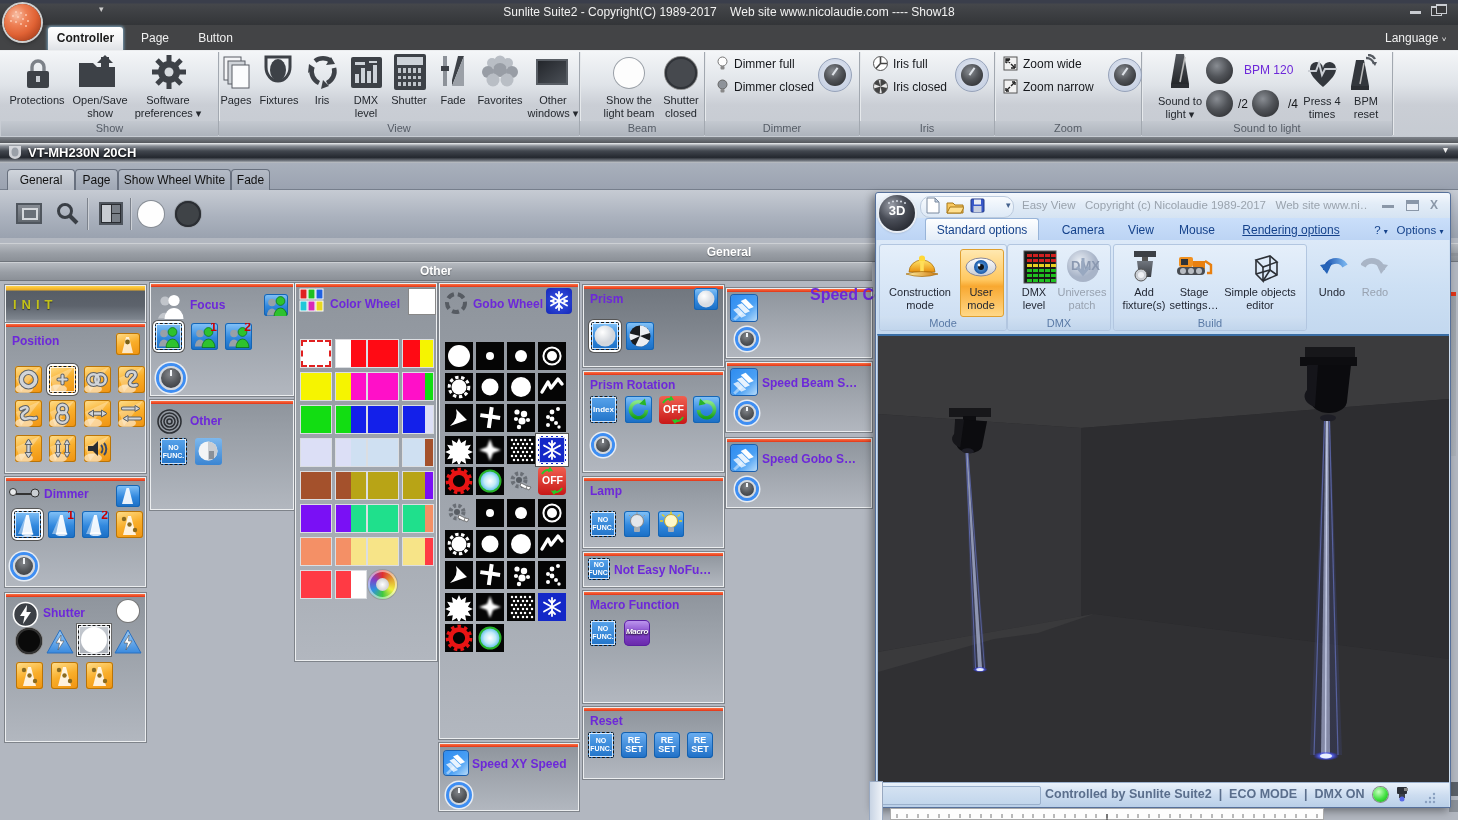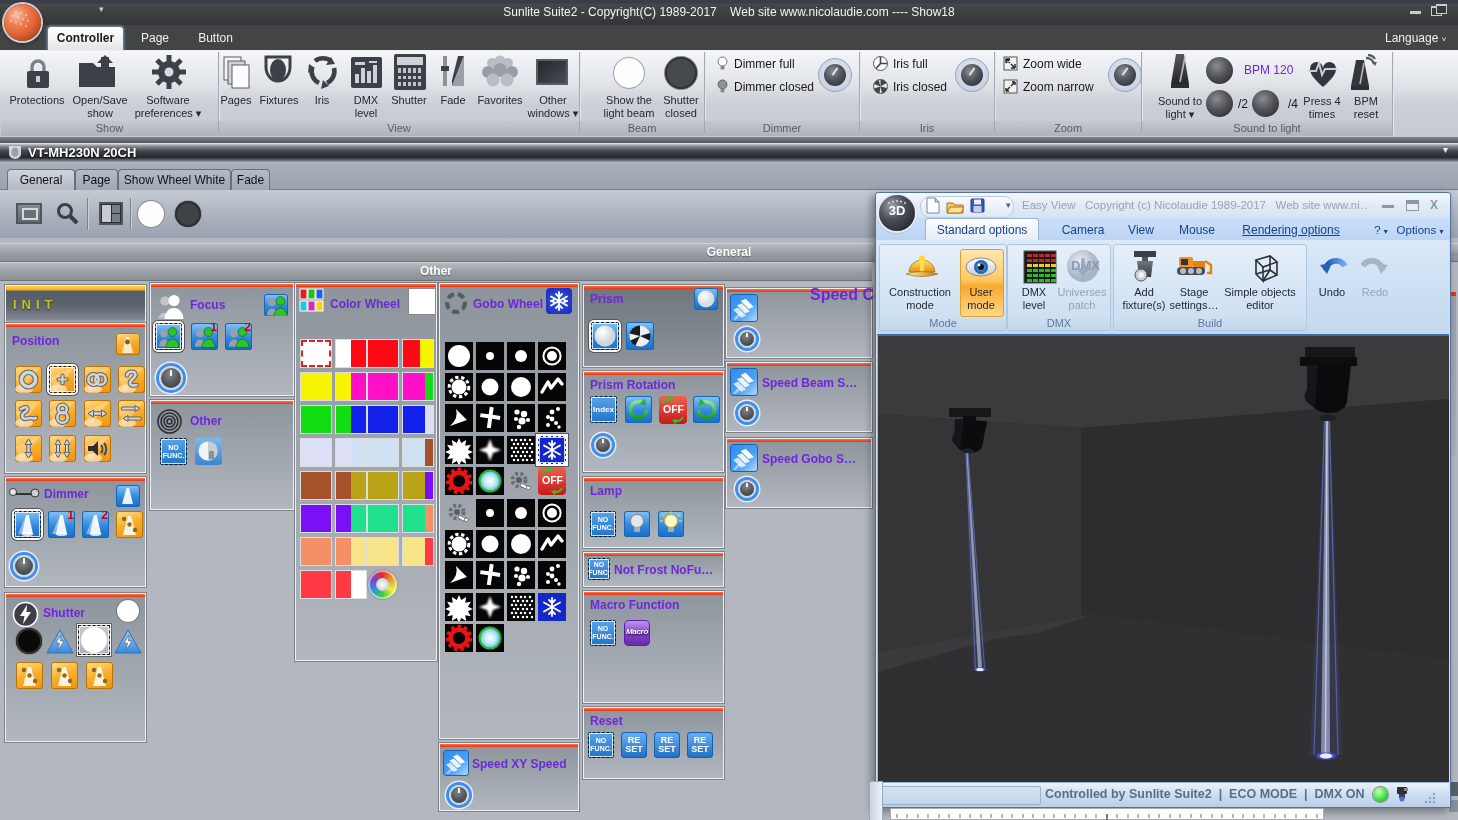--- a/index.html
+++ b/index.html
@@ -1101,21 +1101,21 @@
           <line x1="22" y1="3.5" x2="19.5" y2="5.5"></line>
           <line x1="2" y1="10" x2="5" y2="10"></line>
           <line x1="24" y1="10" x2="21" y2="10"></line>
         </g>
       </svg></div>
   </div>
 <div class="panel" style="left:583px;top:552px;width:139px;height:33px;">
     <div class="red"></div>
   </div>
 <div class="abs ic nofunc" style="left:588px;top:558px;width:22px;height:22px;">NO<br>FUNC.<div class="dash" style="border-color:#111;"></div></div>
-<div class="abs ptitle" style="left:614px;top:563px;font-size:12px;">Not Frost NoFu…</div>
+<div class="abs ptitle" style="left:614px;top:563px;font-size:12px;">Not Easy NoFu…</div>
 <div class="panel" style="left:583px;top:591px;width:139px;height:110px;">
     <div class="red"></div>
   </div>
 <div class="abs ptitle" style="left:590px;top:598px;font-size:12px;">Macro Function</div>
 <div class="abs ic nofunc" style="left:590px;top:620px;width:26px;height:26px;">NO<br>FUNC.<div class="dash" style="border-color:#111;"></div></div>
 <div class="abs" style="left:624px;top:620px;width:26px;height:26px;">
     <div class="abs" style="inset:0;border-radius:5px;background:linear-gradient(180deg,#c09cf0 0,#8040c8 55%,#6828a8 100%);box-shadow:inset 0 0 0 1px #5a20a0;"></div>
     <div class="abs" style="left:0;top:7px;width:100%;text-align:center;color:#fff;font-weight:bold;font-size:8px;font-style:italic;text-shadow:0 1px 2px #000;letter-spacing:-.3px;">Macro</div>
   </div>
 <div class="panel" style="left:583px;top:707px;width:139px;height:70px;">

